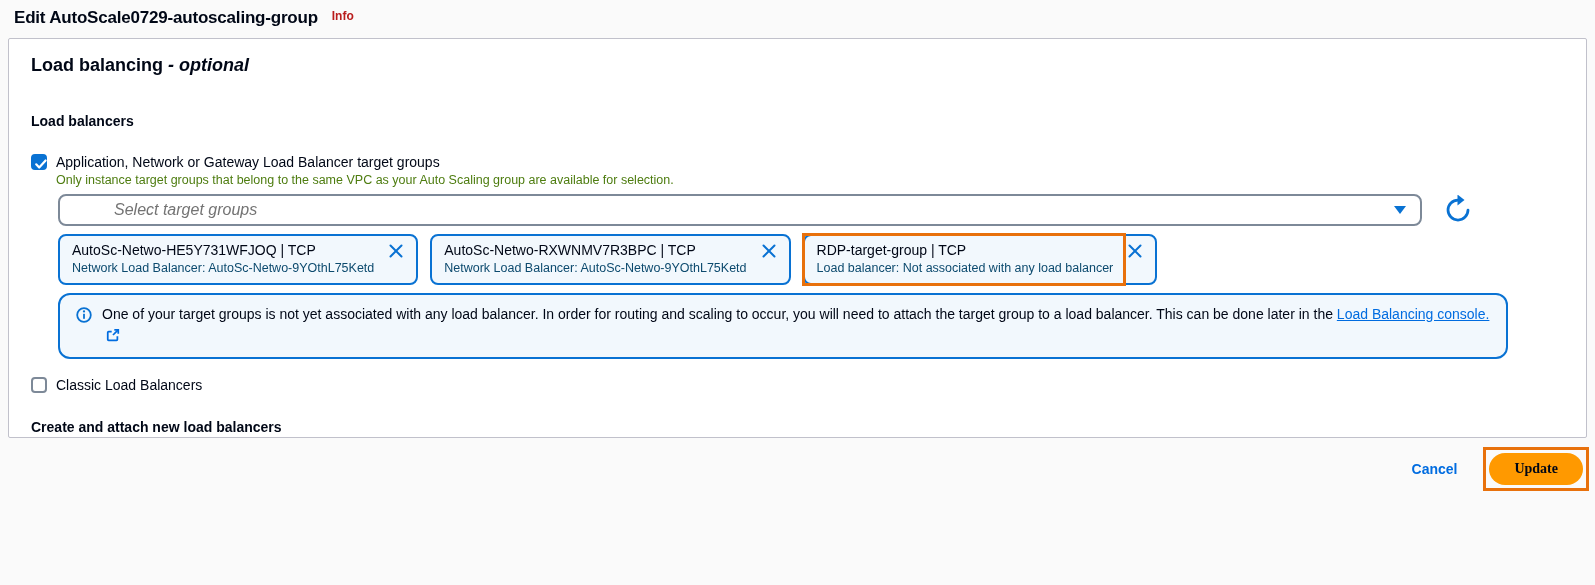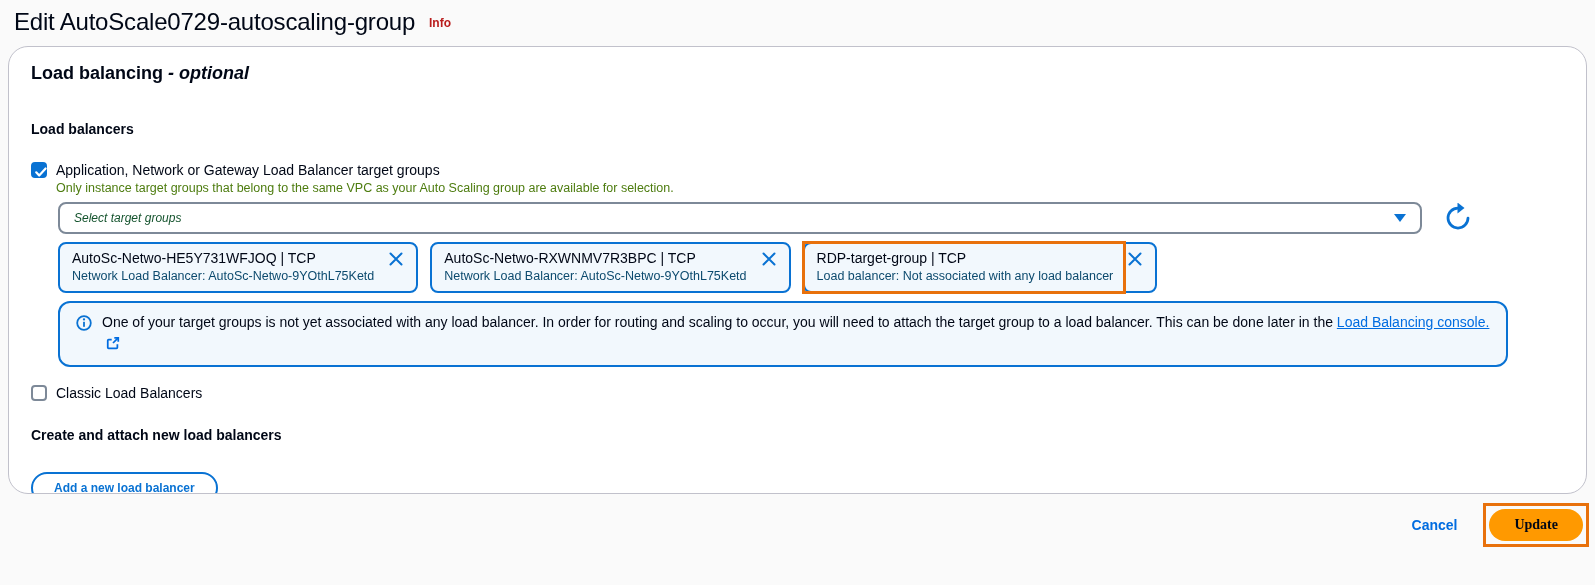--- a/index.html
+++ b/index.html
@@ -6,27 +6,27 @@
   html,body { margin:0; padding:0; }
   body {
     width:1595px; height:585px; overflow:hidden;
     background:#fafafa;
     font-family:"Liberation Sans", sans-serif;
     color:#000716; font-size:14px;
   }
 
   
   .page-header { padding:8px 16px 4px 14px; }
-  .page-title { display:inline; font-size:24px; font-weight:400; letter-spacing:-0.2px; }
+  .page-title { display:inline; font-size:17px; font-weight:700; letter-spacing:-0.2px; }
   .info-link { font-size:12px; font-weight:700; color:#b91c1c; margin-left:10px; text-decoration:none; vertical-align:3px; cursor:pointer; }
 
   
   .card {
-    margin:6px 8px 0 8px; height:448px;
-    background:#ffffff; border:1px solid #c1c1cb; border-radius:20px;
+    margin:6px 8px 0 8px; height:400px;
+    background:#ffffff; border:1px solid #c1c1cb; border-radius:2px;
     padding:14px 24px 20px 22px; overflow:hidden;
   }
   .card-heading { font-size:18px; font-weight:700; margin:2px 0 37px 0; }
   .card-heading .suffix { font-style:italic; }
   .lb-label { font-weight:700; font-size:14px; margin-bottom:25px; }
 
   
   .checkbox-row { display:flex; align-items:center; gap:9px; cursor:pointer; }
   .checkbox {
     width:16px; height:16px; flex:0 0 16px; border-radius:4px;
@@ -38,21 +38,21 @@
   .checkbox-desc { margin:3px 0 0 25px; color:#4d7c0f; font-size:12.5px; }
 
   
   .field-group { margin-left:27px; margin-top:7px; }
   .select-row { display:flex; align-items:center; gap:20px; }
   .select {
     width:1364px; height:32px; border:2px solid #7d8998; border-radius:8px;
     background:#fff; display:flex; align-items:center; justify-content:space-between;
     padding:0 14px; cursor:pointer;
   }
-  .select-placeholder { color:#14532d; font-style:italic; font-size:12px; }
+  .select-placeholder { color:#737373; font-style:italic; font-size:16px;margin-left:40px; }
   .caret-down {
     width:0; height:0; border-left:6px solid transparent; border-right:6px solid transparent;
     border-top:8px solid #0972d3;
   }
   .refresh-btn { width:32px; height:32px; border:none; background:transparent; padding:0; cursor:pointer; display:flex; align-items:center; justify-content:center; }
 
   
   .token-row { display:flex; gap:12px; margin-top:8px; }
   .token {
     position:relative; border:2px solid #0972d3; background:#f2f8fd; border-radius:8px;

